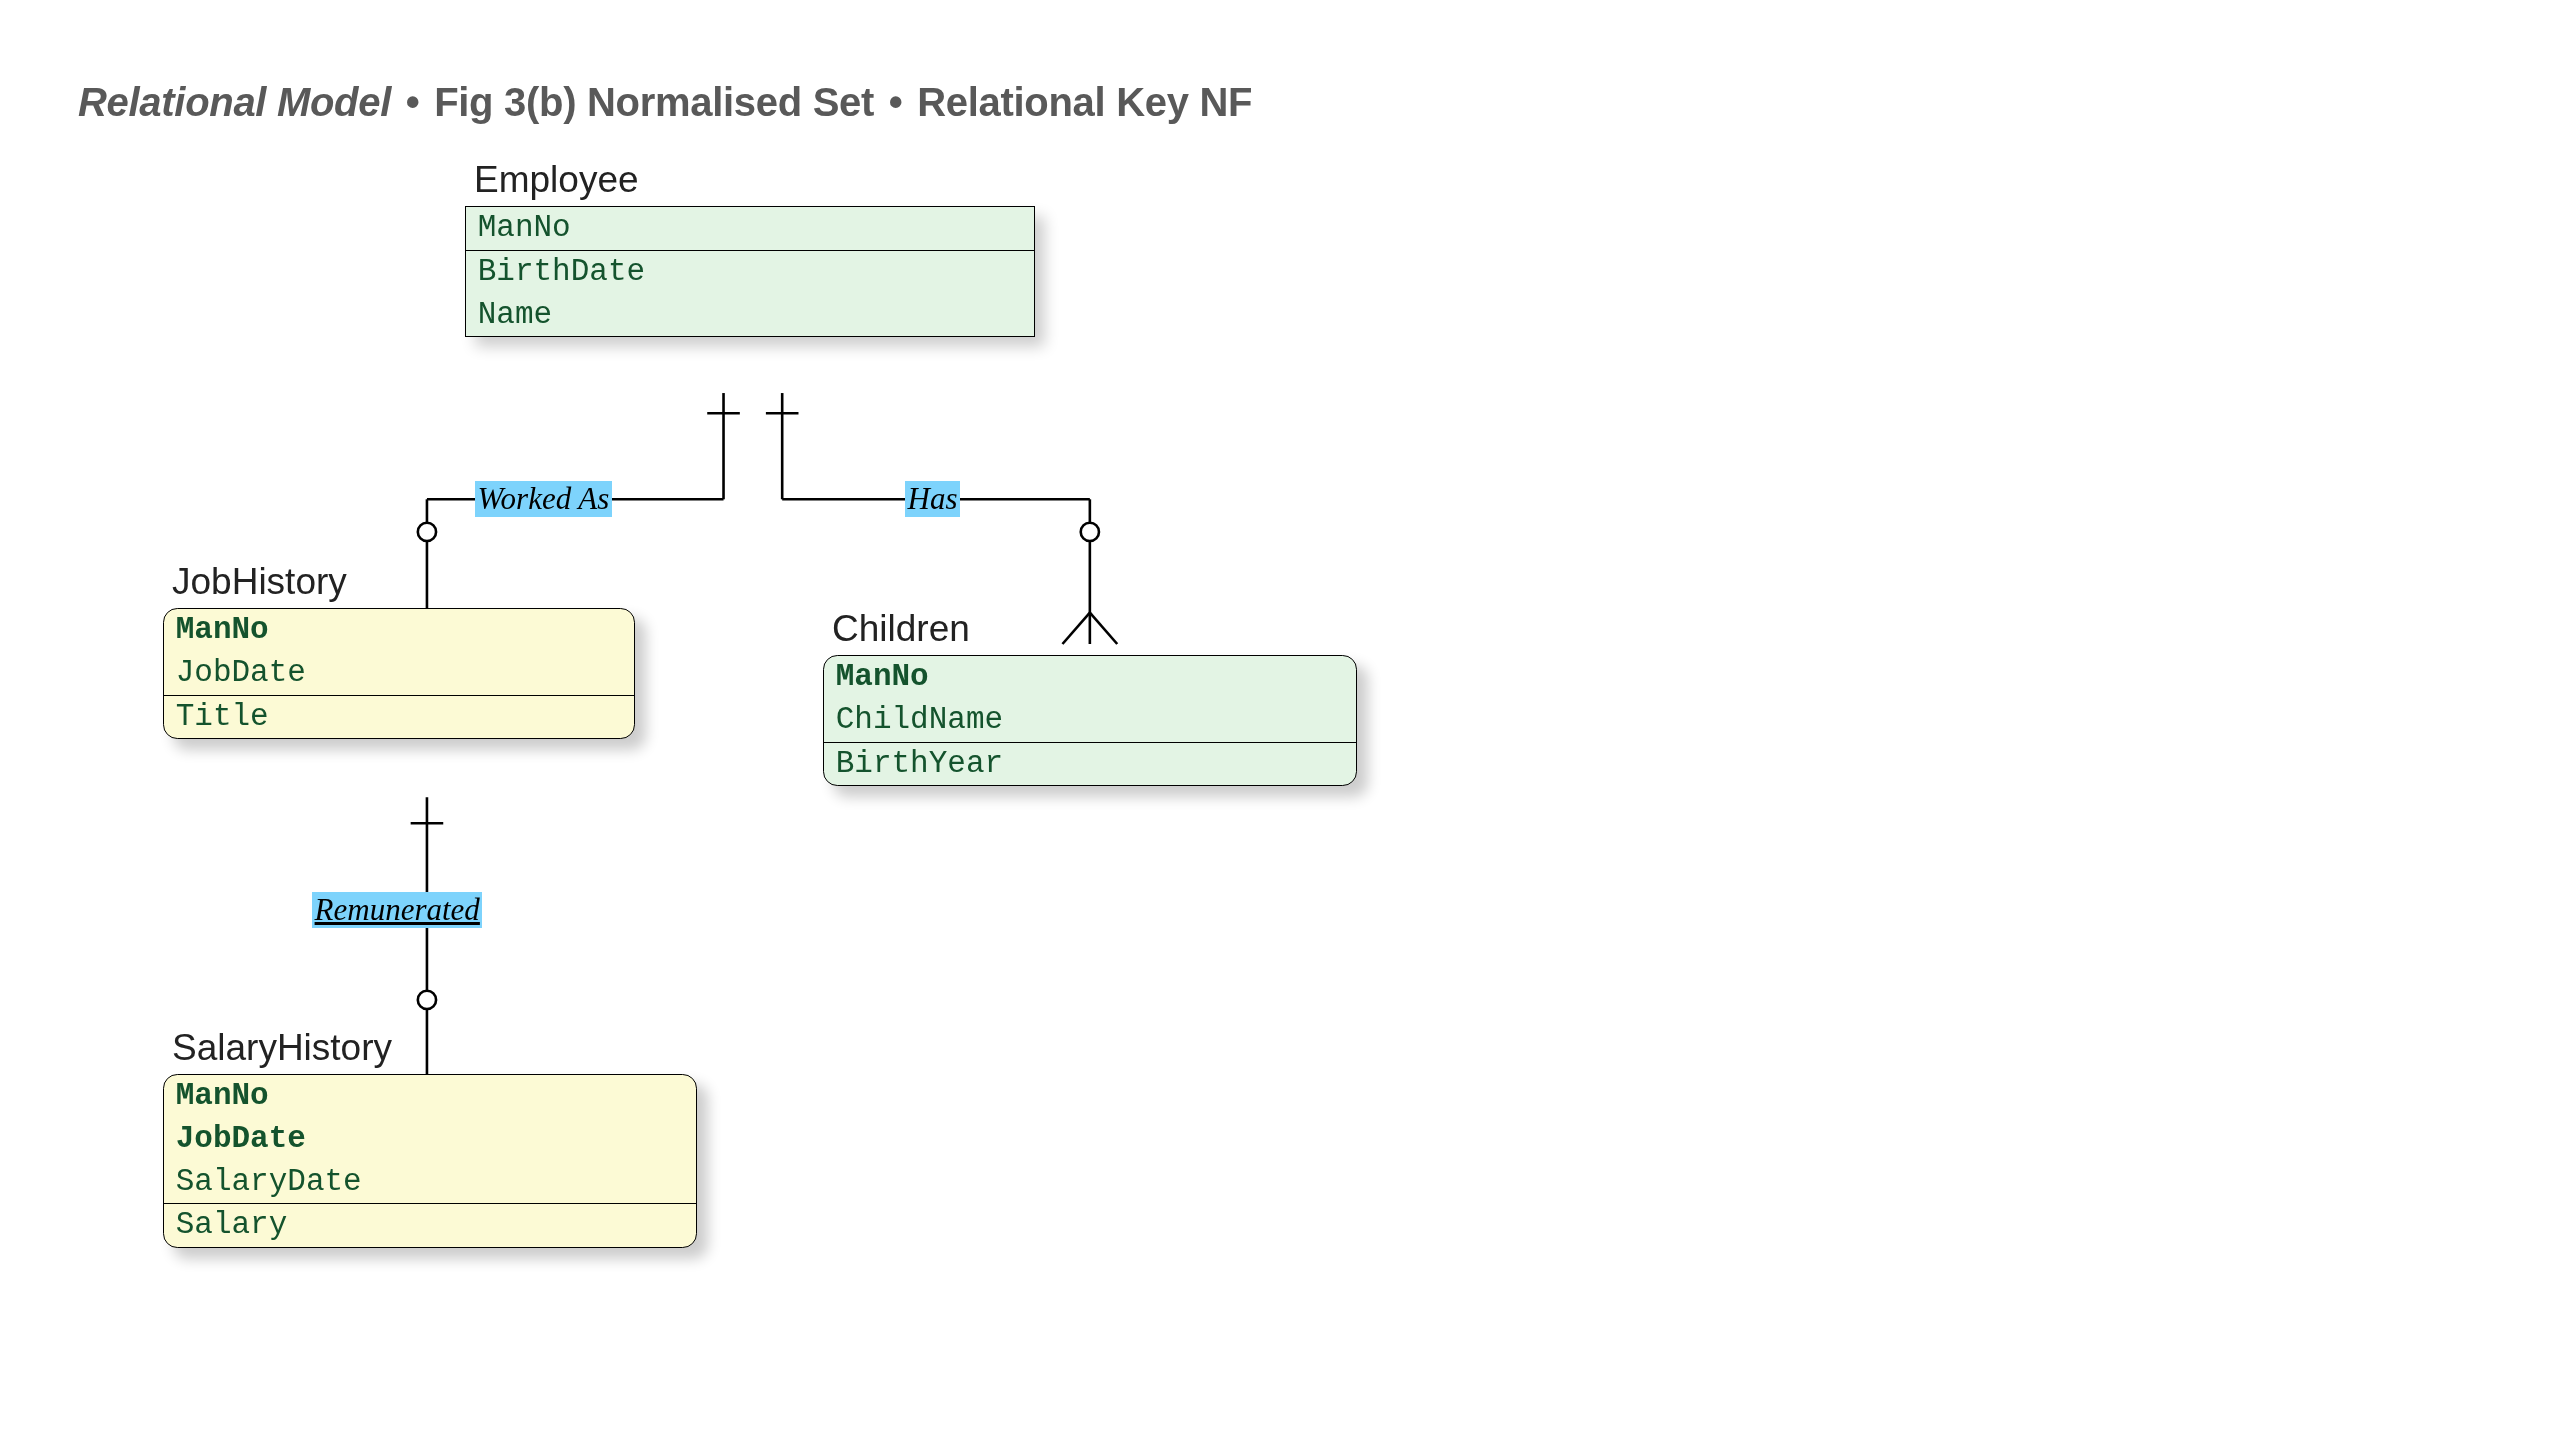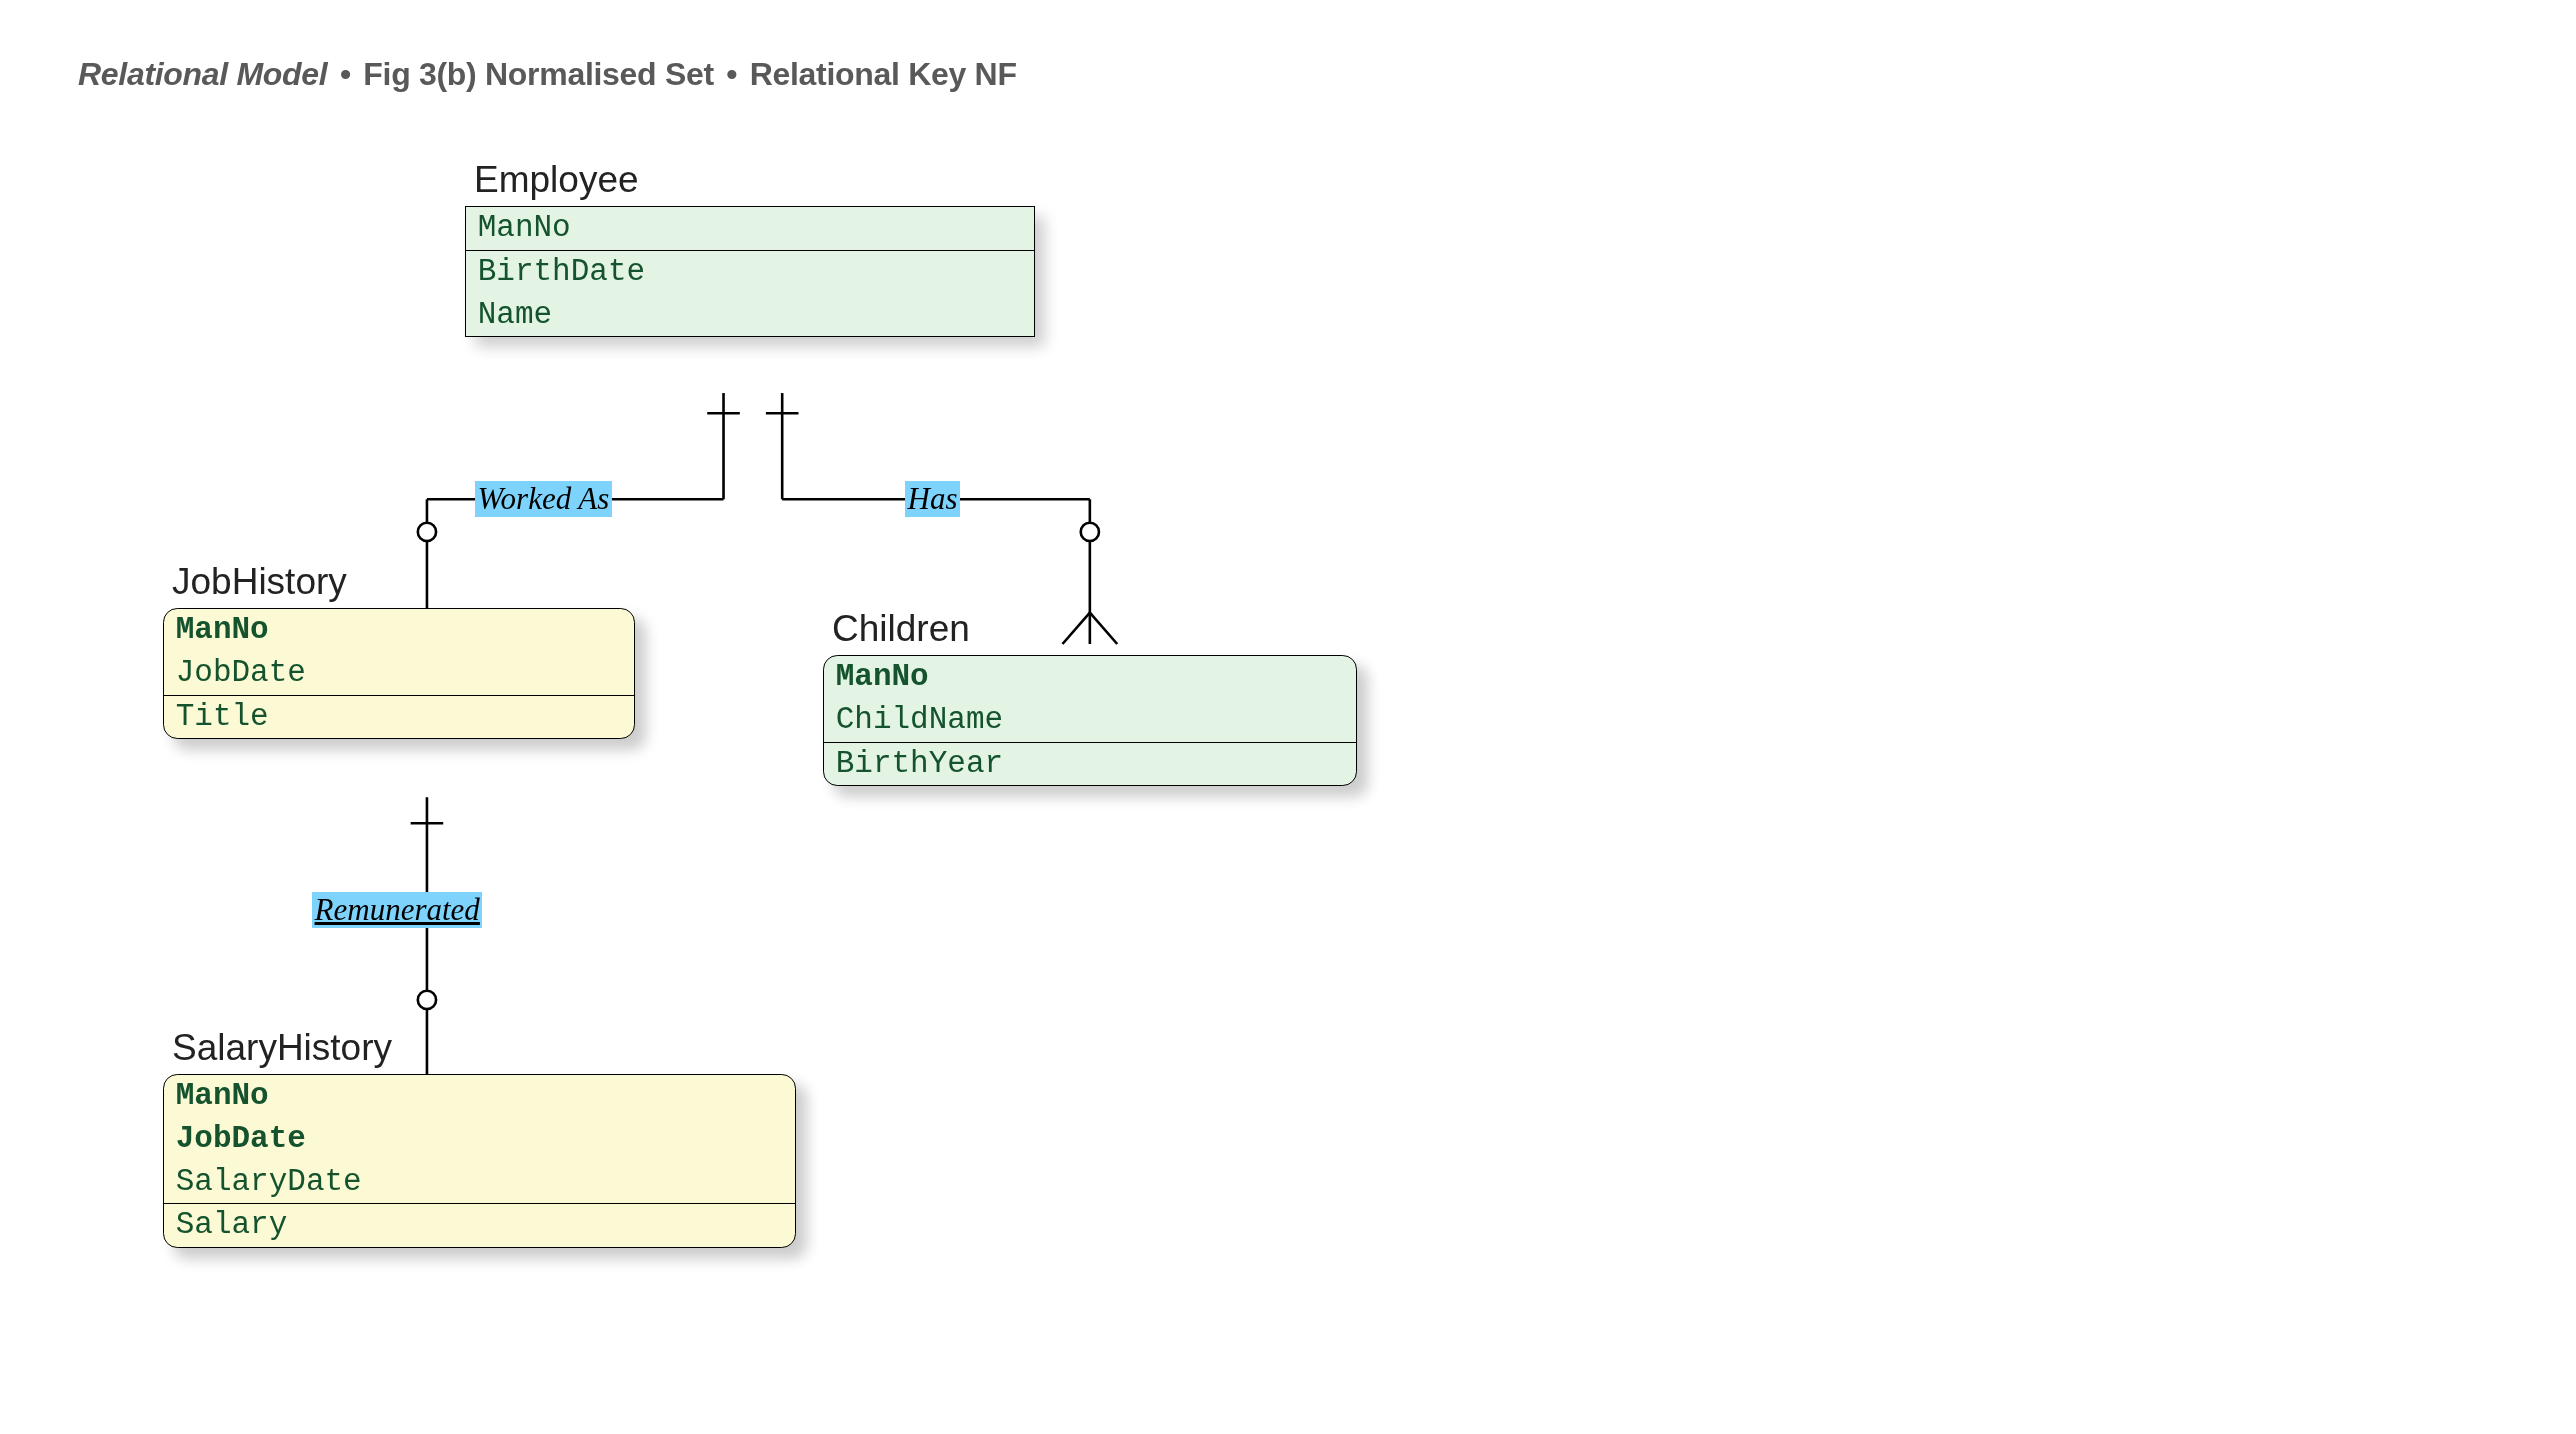--- a/index.html
+++ b/index.html
@@ -10,22 +10,22 @@
     -webkit-font-smoothing: antialiased;
   }
   .canvas {
     position: relative;
     width: 2576px;
     height: 1434px;
   }
   .heading {
     position: absolute;
     left: 78px;
-    top: 56px;
-    font-size: 32px;
+    top: 80px;
+    font-size: 40px;
     color: #595959;
     letter-spacing: -0.3px;
     white-space: nowrap;
   }
   .heading .seg {
     font-weight: 700;
   }
   .heading .em {
     font-style: italic;
     font-weight: 800;
@@ -167,21 +167,21 @@
   <div class="entity" style="left:823px; top:561px; width:534px;margin-top:47px;">
     <div class="entity-title">Children</div>
     <div class="entity-box rounded fill-green">
       <div class="row bold">ManNo</div>
       <div class="row">ChildName</div>
       <div class="sep"></div>
       <div class="row">BirthYear</div>
     </div>
   </div>
 
-  <div class="entity" style="left:163px; top:1027px; width:633px;">
+  <div class="entity" style="left:163px; top:1027px; width:534px;">
     <div class="entity-title">SalaryHistory</div>
     <div class="entity-box rounded fill-yellow">
       <div class="row bold">ManNo</div>
       <div class="row bold">JobDate</div>
       <div class="row">SalaryDate</div>
       <div class="sep"></div>
       <div class="row">Salary</div>
     </div>
   </div>
 

